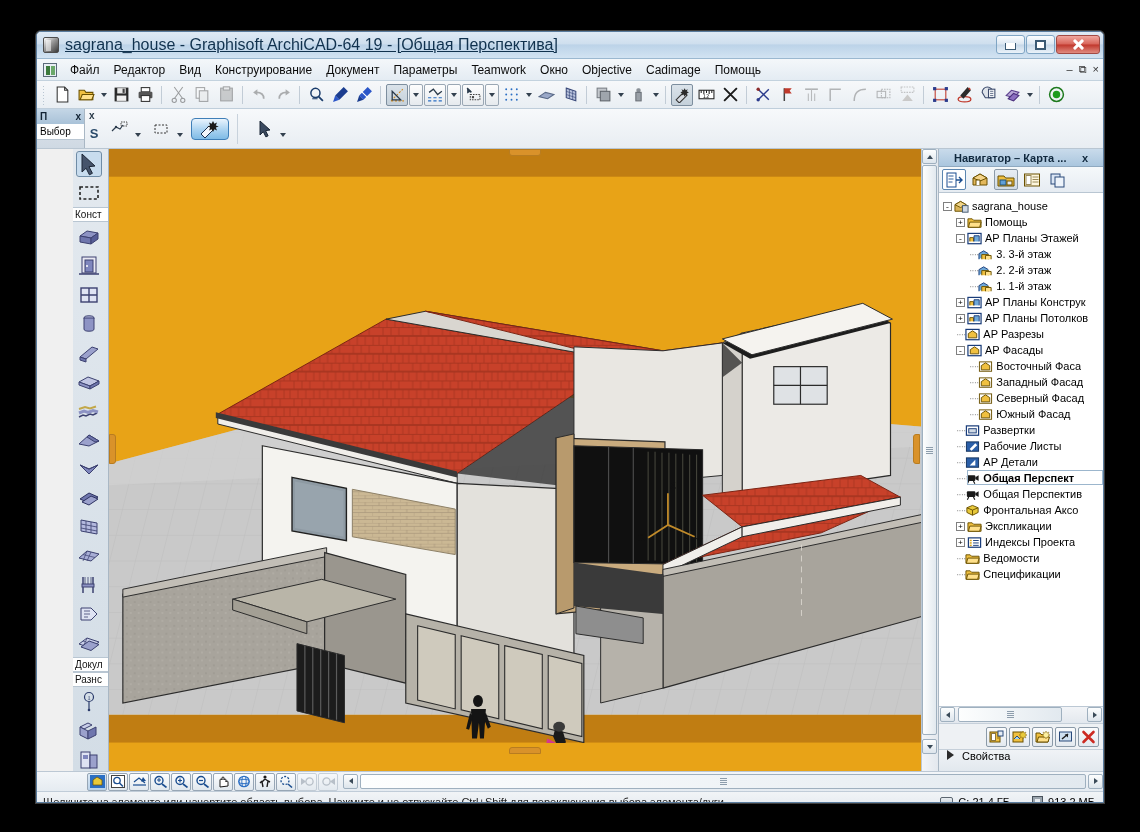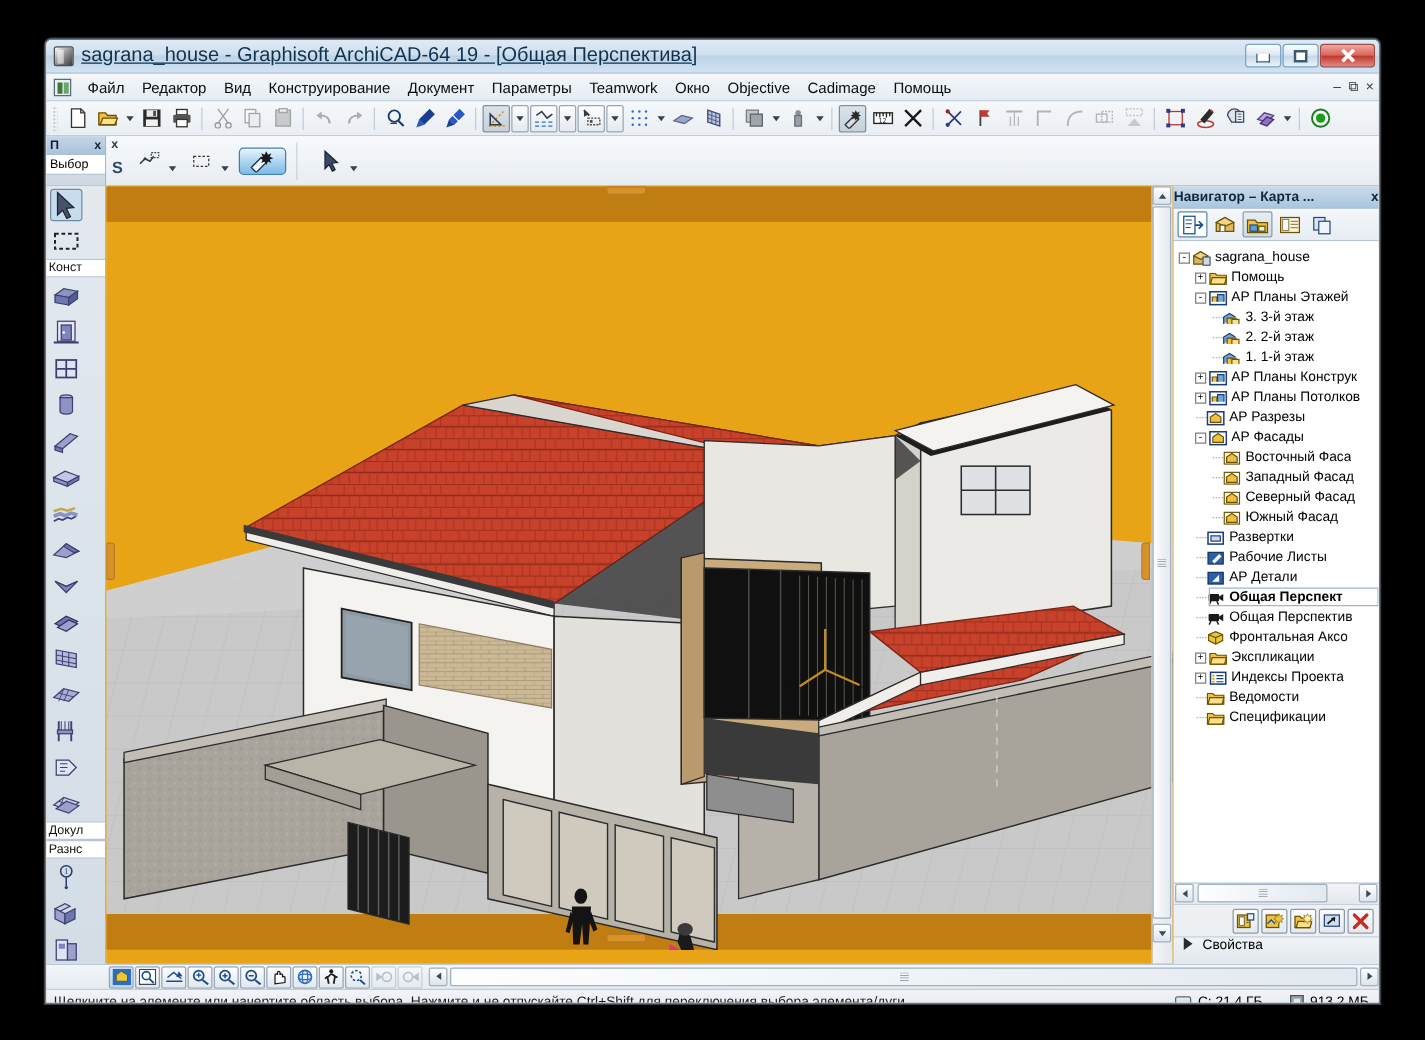--- a/index.html
+++ b/index.html
@@ -105,22 +105,22 @@
   #toolopt .obtn{width:26px;height:22px;border:1px solid transparent;border-radius:2px;
     display:flex;align-items:center;justify-content:center;margin-left:6px;}
   #toolopt .obtn.active{border:1px solid #3f7fb8;border-radius:4px;
     background:linear-gradient(to bottom,#eaf4fd,#a9d2f0 55%,#7fbbe6);width:38px;}
   #toolopt .smallarrow{width:10px;height:22px;display:flex;align-items:flex-end;justify-content:center;padding-bottom:3px;}
   #toolopt .smallarrow:after{content:"";border-left:3px solid transparent;border-right:3px solid transparent;border-top:4px solid #33414f;}
   #toolopt .vsep{width:1px;height:30px;background:#c8d2dc;margin:0 8px;}
   
   #body{ display:flex; height:622px; }
   
-  #toolbox{ width:48px; background:linear-gradient(to bottom,#e3e9ef,#d3dde6);
-    border-right:1px solid #a9b7c4; overflow:hidden; }
+  #toolbox{ width:36px; background:linear-gradient(to bottom,#e3e9ef,#d3dde6);
+    border-right:1px solid #a9b7c4; overflow:hidden;margin-left:36px; }
   .tool-cell{height:29px;display:flex;align-items:center;padding-left:4px;position:relative;}
   .tool-cell .gi{width:24px;height:24px;display:block;}
   .tool-cell .dot{position:absolute;right:7px;top:12px;width:3px;height:5px;}
   .tool-cell.sel .gi{outline:1px solid #6f8ca6;background:#c8dcee;border-radius:2px;}
   .tool-grouphdr{font-size:10px;background:#fff;border-top:1px solid #b9c6d2;border-bottom:1px solid #b9c6d2;
     padding:1px 2px;white-space:nowrap;overflow:hidden;color:#111;}
   
   #canvas-wrap{ flex:1; position:relative; background:#e8a317; overflow:hidden; }
   #canvas{ position:absolute; inset:0; }
   .vscroll{position:absolute;right:0;top:0;width:17px;height:100%;
@@ -141,21 +141,21 @@
   .edge-tab{position:absolute;background:#d9922a;border:1px solid #b87c20;}
   
   #zoombar{height:20px;display:flex;align-items:center;background:linear-gradient(to bottom,#f3f6f9,#e5ebf1);
     border-top:1px solid #bcc8d4;padding-left:2px;}
   .zb{width:20px;height:18px;border:1px solid #97a6b5;border-radius:2px;margin-right:1px;
     background:linear-gradient(to bottom,#fcfdfe,#e1e8ee);display:flex;align-items:center;justify-content:center;}
   .zb.act{background:linear-gradient(to bottom,#dbe8f4,#b9d2ea);}
   .zb.dis{opacity:.45;}
   
   #navigator{ width:165px; background:#eef1f4; border-left:1px solid #a9b7c4; display:flex; flex-direction:column; }
-  #nav-head{height:18px;display:flex;align-items:center;justify-content:space-between;padding:0 0;
+  #nav-head{height:18px;display:flex;align-items:center;justify-content:space-between;padding:0 15px;
     background:linear-gradient(to bottom,#c9dbeb,#aac6de);border-bottom:1px solid #8fa9c0;}
   #nav-head b{font-size:11px;color:#10283d;}
   #nav-head .x{font-size:11px;font-weight:bold;color:#10283d;}
   #nav-tools{height:26px;display:flex;align-items:center;gap:2px;padding:0 3px;
     background:linear-gradient(to bottom,#f5f8fa,#e6ecf2);border-bottom:1px solid #b9c6d2;}
   .nvb{width:24px;height:21px;border:1px solid transparent;border-radius:2px;
     display:flex;align-items:center;justify-content:center;}
   .nvb.on{border:1px solid #8b9aa8;background:linear-gradient(to bottom,#e7edf3,#cfdae4);}
   .nvb.box{border:1px solid #5b86b0;background:#fff;}
   #tree{flex:1;background:#fff;overflow:hidden;position:relative;font-size:11px;padding:5px 0 0 4px;}

